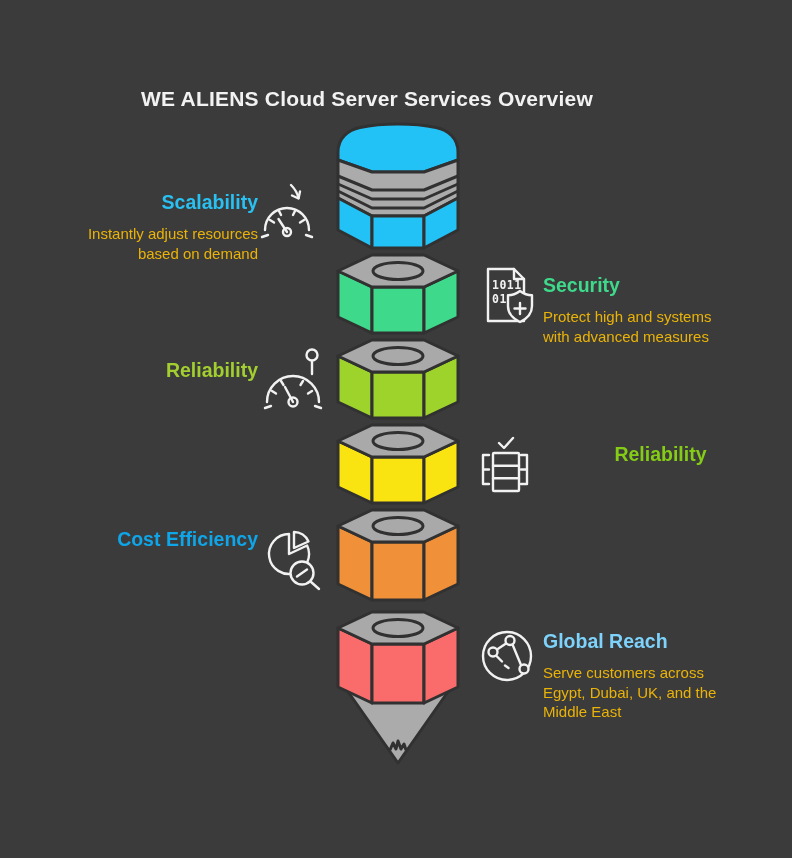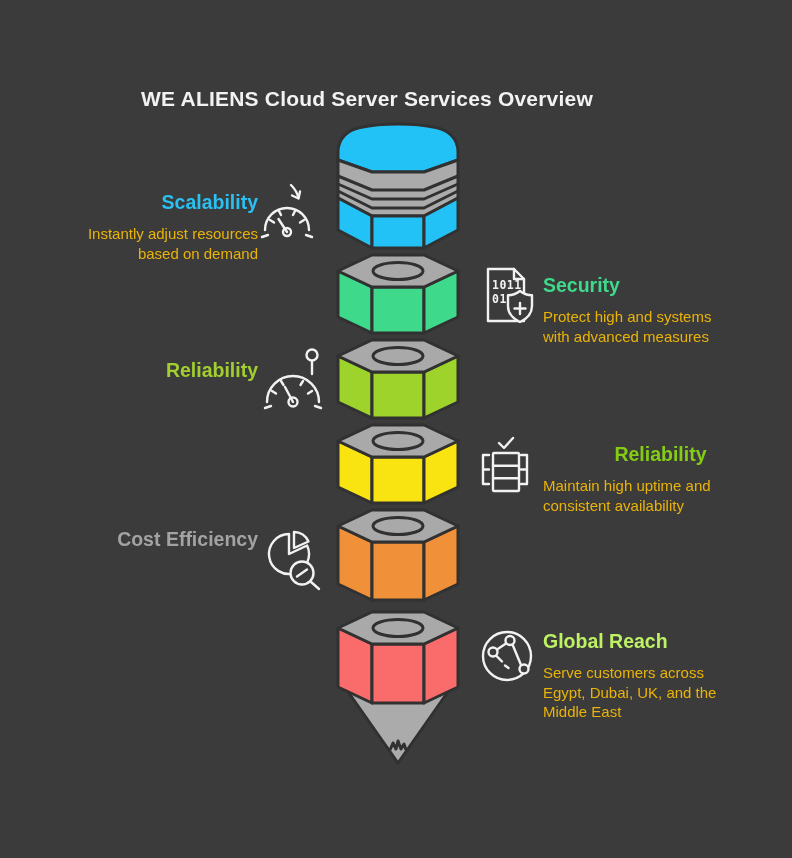--- a/index.html
+++ b/index.html
@@ -124,21 +124,21 @@
     <path d="M53 60 L59 62"></path>
     <path d="M10 45 L14 47.5"></path>
     <path d="M19 35 L21.5 39"></path>
     <path d="M41 35 L38.5 39"></path>
     <path d="M50 45 L46 47.5"></path>
     <path d="M31 56 L23 41"></path>
     <circle cx="31" cy="56" r="4.5"></circle>
   </svg>
 
   <div class="feature left" style="top:528px">
-    <div class="f-heading" style="color: #a3a3a3; margin-left: 9px;">Cost Efficiency</div>
+    <div class="f-heading" style="color: #0ea5e9; margin-left: 9px;">Cost Efficiency</div>
   </div>
 
   <svg class="ficon" style="left:264px;top:527px" width="58" height="64" viewBox="0 0 58 64">
     <path d="M25 27 L25 7 A20 20 0 1 0 43.1 18.5 Z"></path>
     <path d="M30 21 L30 5 A16 16 0 0 1 44.5 14.5 Z"></path>
     <circle class="masked" cx="38" cy="46" r="11.5"></circle>
     <path d="M33 49.5 L43 42.5"></path>
     <path d="M46.5 54.5 L55 62"></path>
   </svg>
 
@@ -152,34 +152,32 @@
     <path d="M9 6 H35 L45 16 V58 H9 Z"></path>
     <path d="M35 6 V16 H45"></path>
     <text x="13" y="26">1011</text>
     <text x="13" y="40">01</text>
     <path class="masked" d="M41 28c4 3 8 4.3 12 4.3V43c0 8.2-5.6 13-12 16-6.4-3-12-7.8-12-16V32.3c4 0 8-1.3 12-4.3Z"></path>
     <path d="M35.5 45.5 H46.5 M41 40 V51"></path>
   </svg>
 
   <div class="feature right" style="top:443px">
     <div class="f-heading" style="color: #84cc16; text-align: center;">Reliability</div>
-    <div class="f-desc">Maintain high uptime and
-consistent availability</div>
   </div>
 
   <svg class="ficon" style="left:476px;top:433px" width="58" height="62" viewBox="0 0 58 62">
     <path d="M23 10 L28 15 L37 5"></path>
     <rect x="17" y="20" width="26" height="38" rx="1"></rect>
     <path d="M17 32.7 H43 M17 45.3 H43"></path>
     <path d="M13 22 H7 V51 H13 M7 36.5 H13"></path>
     <path d="M45 22 H51 V51 H45 M51 36.5 H45"></path>
   </svg>
 
   <div class="feature right" style="top:630px">
-    <div class="f-heading" style="color: #bef264;">Global Reach</div>
+    <div class="f-heading" style="color: #7dd3fc;">Global Reach</div>
     <div class="f-desc">Serve customers across
 Egypt, Dubai, UK, and the
 Middle East</div>
   </div>
 
   <svg class="ficon" style="left:479px;top:628px" width="56" height="56" viewBox="0 0 56 56">
     <circle cx="28" cy="28" r="24"></circle>
     <path d="M18 21.5 L27 15.5"></path>
     <path d="M33.5 16.5 L42 37"></path>
     <path d="M17.5 28 L23 33.5"></path>

